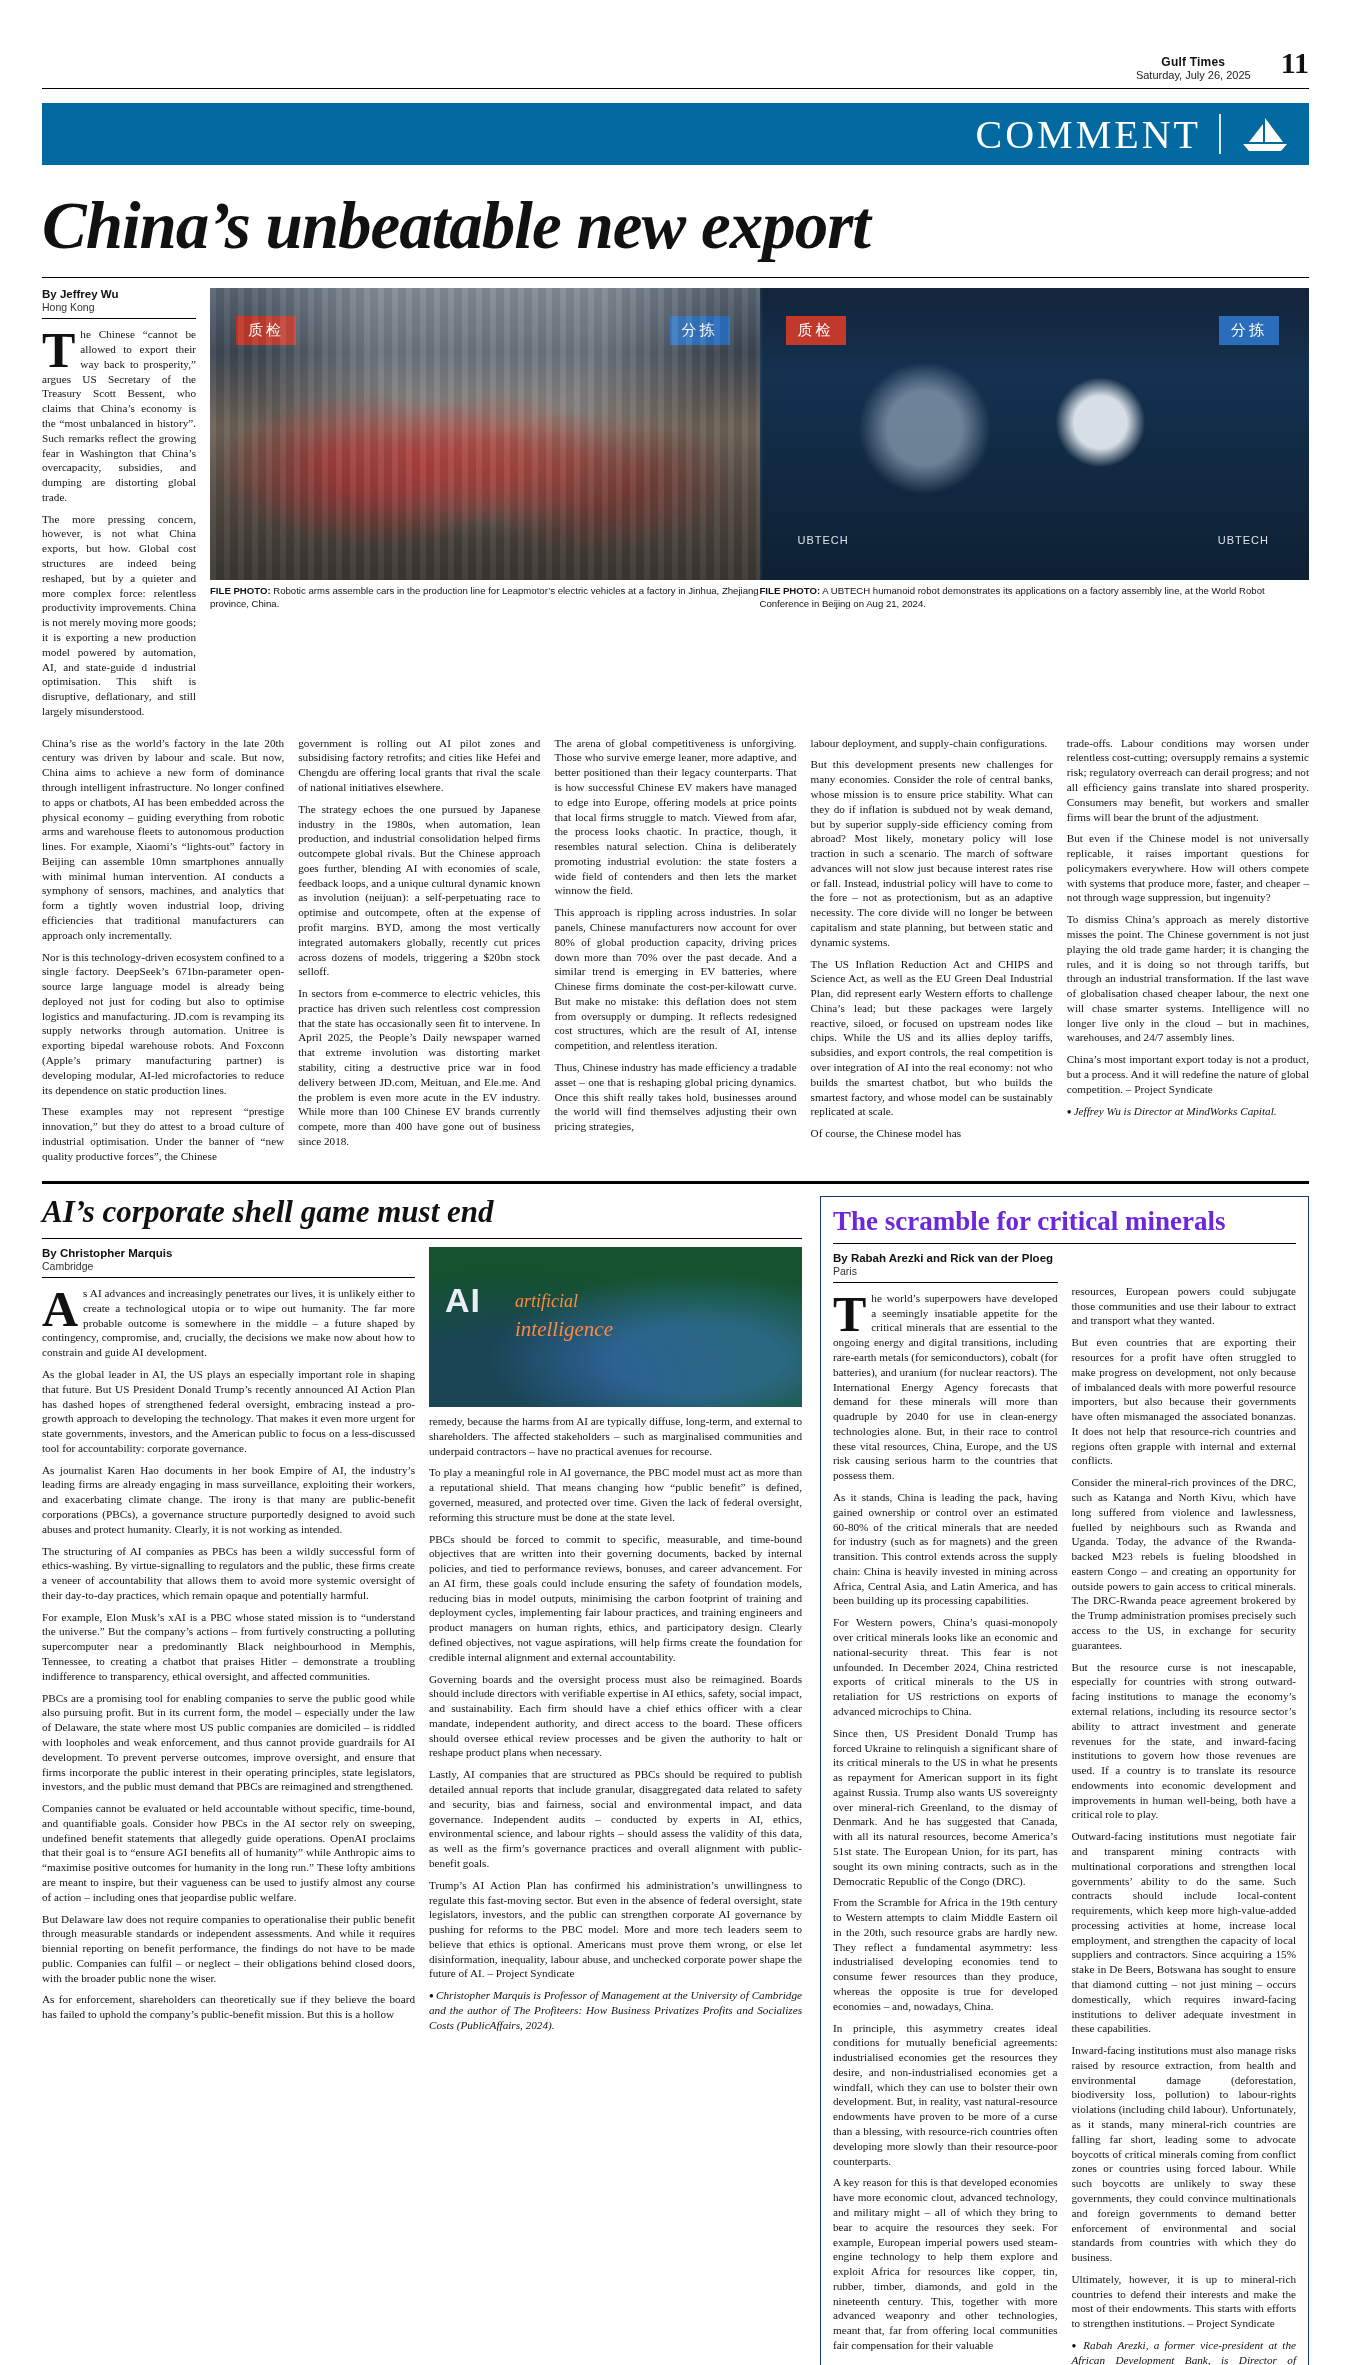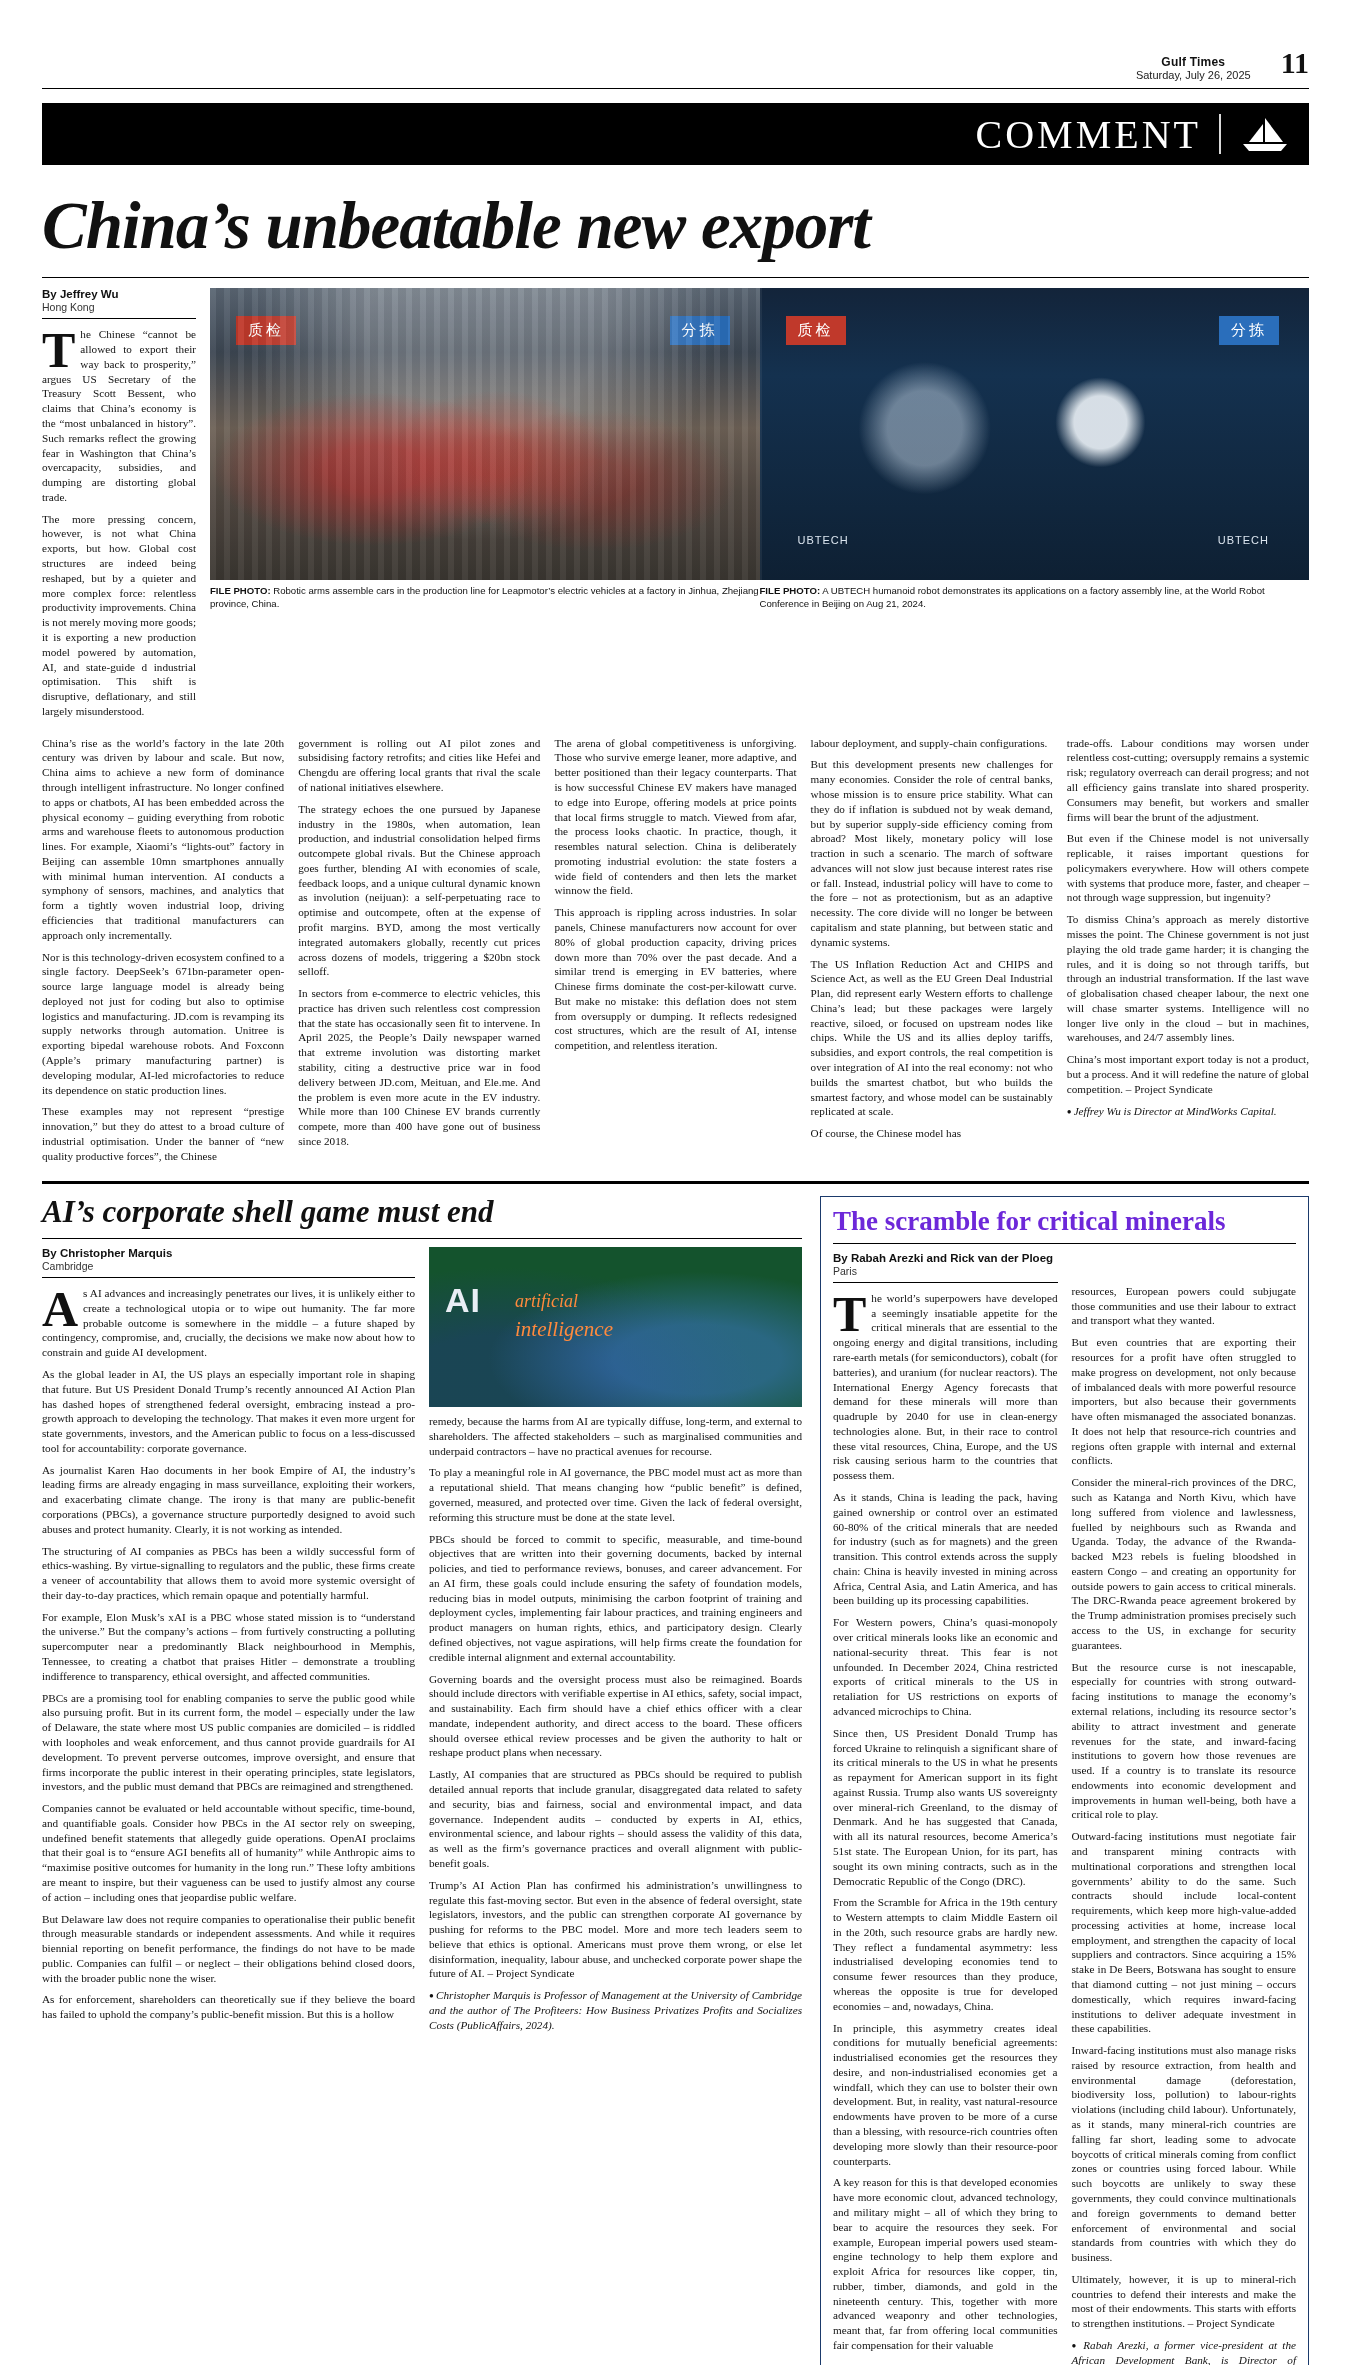--- a/index.html
+++ b/index.html
@@ -16,21 +16,21 @@
   
   .masthead { display:flex; align-items:flex-end; justify-content:flex-end; gap:14px; height:54px; }
   .mh-center { text-align:center; line-height:1.15; }
   .mh-title { font-family:"Liberation Sans", sans-serif; font-size:12px; font-weight:700; letter-spacing:.2px; }
   .mh-date { font-family:"Liberation Sans", sans-serif; font-size:11px; color:#222; }
   .mh-page { font-family:"Liberation Serif", serif; font-size:30px; font-weight:700; padding-left:16px; padding-bottom:2px;}
   .mh-rule { border-bottom:1px solid #000; margin-top:6px; }
 
   
   .comment-banner {
-    margin-top:14px; height:62px; background:#000000; position:relative;
+    margin-top:14px; height:62px; background:#0369a1; position:relative;
     display:flex; align-items:center; justify-content:flex-end; padding-right:18px;
   }
   .comment-word {
     font-family:"Liberation Serif", serif; color:#ffffff; font-size:40px; letter-spacing:3px;
     font-weight:400;
   }
   .comment-div { width:2px; height:40px; background:#ffffff; margin:0 18px; opacity:.85;}
   .dhow { width:52px; height:40px; position:relative; }
   .dhow svg { display:block; }
 
@@ -190,20 +190,21 @@
       <p>These examples may not represent “prestige innovation,” but they do attest to a broad culture of industrial optimisation. Under the banner of “new quality productive forces”, the Chinese</p>
     </div>
     <div class="col-text">
       <p>government is rolling out AI pilot zones and subsidising factory retrofits; and cities like Hefei and Chengdu are offering local grants that rival the scale of national initiatives elsewhere.</p>
       <p>The strategy echoes the one pursued by Japanese industry in the 1980s, when automation, lean production, and industrial consolidation helped firms outcompete global rivals. But the Chinese approach goes further, blending AI with economies of scale, feedback loops, and a unique cultural dynamic known as involution (neijuan): a self-perpetuating race to optimise and outcompete, often at the expense of profit margins. BYD, among the most vertically integrated automakers globally, recently cut prices across dozens of models, triggering a $20bn stock selloff.</p>
       <p>In sectors from e-commerce to electric vehicles, this practice has driven such relentless cost compression that the state has occasionally seen fit to intervene. In April 2025, the People’s Daily newspaper warned that extreme involution was distorting market stability, citing a destructive price war in food delivery between JD.com, Meituan, and Ele.me. And the problem is even more acute in the EV industry. While more than 100 Chinese EV brands currently compete, more than 400 have gone out of business since 2018.</p>
     </div>
     <div class="col-text">
       <p>The arena of global competitiveness is unforgiving. Those who survive emerge leaner, more adaptive, and better positioned than their legacy counterparts. That is how successful Chinese EV makers have managed to edge into Europe, offering models at price points that local firms struggle to match. Viewed from afar, the process looks chaotic. In practice, though, it resembles natural selection. China is deliberately promoting industrial evolution: the state fosters a wide field of contenders and then lets the market winnow the field.</p>
       <p>This approach is rippling across industries. In solar panels, Chinese manufacturers now account for over 80% of global production capacity, driving prices down more than 70% over the past decade. And a similar trend is emerging in EV batteries, where Chinese firms dominate the cost-per-kilowatt curve. But make no mistake: this deflation does not stem from oversupply or dumping. It reflects redesigned cost structures, which are the result of AI, intense competition, and relentless iteration.</p>
+      <p>Thus, Chinese industry has made efficiency a tradable asset – one that is reshaping global pricing dynamics. Once this shift really takes hold, businesses around the world will find themselves adjusting their own pricing strategies,</p>
     </div>
     <div class="col-text">
       <p>labour deployment, and supply-chain configurations.</p>
       <p>But this development presents new challenges for many economies. Consider the role of central banks, whose mission is to ensure price stability. What can they do if inflation is subdued not by weak demand, but by superior supply-side efficiency coming from abroad? Most likely, monetary policy will lose traction in such a scenario. The march of software advances will not slow just because interest rates rise or fall. Instead, industrial policy will have to come to the fore – not as protectionism, but as an adaptive necessity. The core divide will no longer be between capitalism and state planning, but between static and dynamic systems.</p>
       <p>The US Inflation Reduction Act and CHIPS and Science Act, as well as the EU Green Deal Industrial Plan, did represent early Western efforts to challenge China’s lead; but these packages were largely reactive, siloed, or focused on upstream nodes like chips. While the US and its allies deploy tariffs, subsidies, and export controls, the real competition is over integration of AI into the real economy: not who builds the smartest chatbot, but who builds the smartest factory, and whose model can be sustainably replicated at scale.</p>
       <p>Of course, the Chinese model has</p>
     </div>
     <div class="col-text">
       <p>trade-offs. Labour conditions may worsen under relentless cost-cutting; oversupply remains a systemic risk; regulatory overreach can derail progress; and not all efficiency gains translate into shared prosperity. Consumers may benefit, but workers and smaller firms will bear the brunt of the adjustment.</p>
       <p>But even if the Chinese model is not universally replicable, it raises important questions for policymakers everywhere. How will others compete with systems that produce more, faster, and cheaper – not through wage suppression, but ingenuity?</p>

